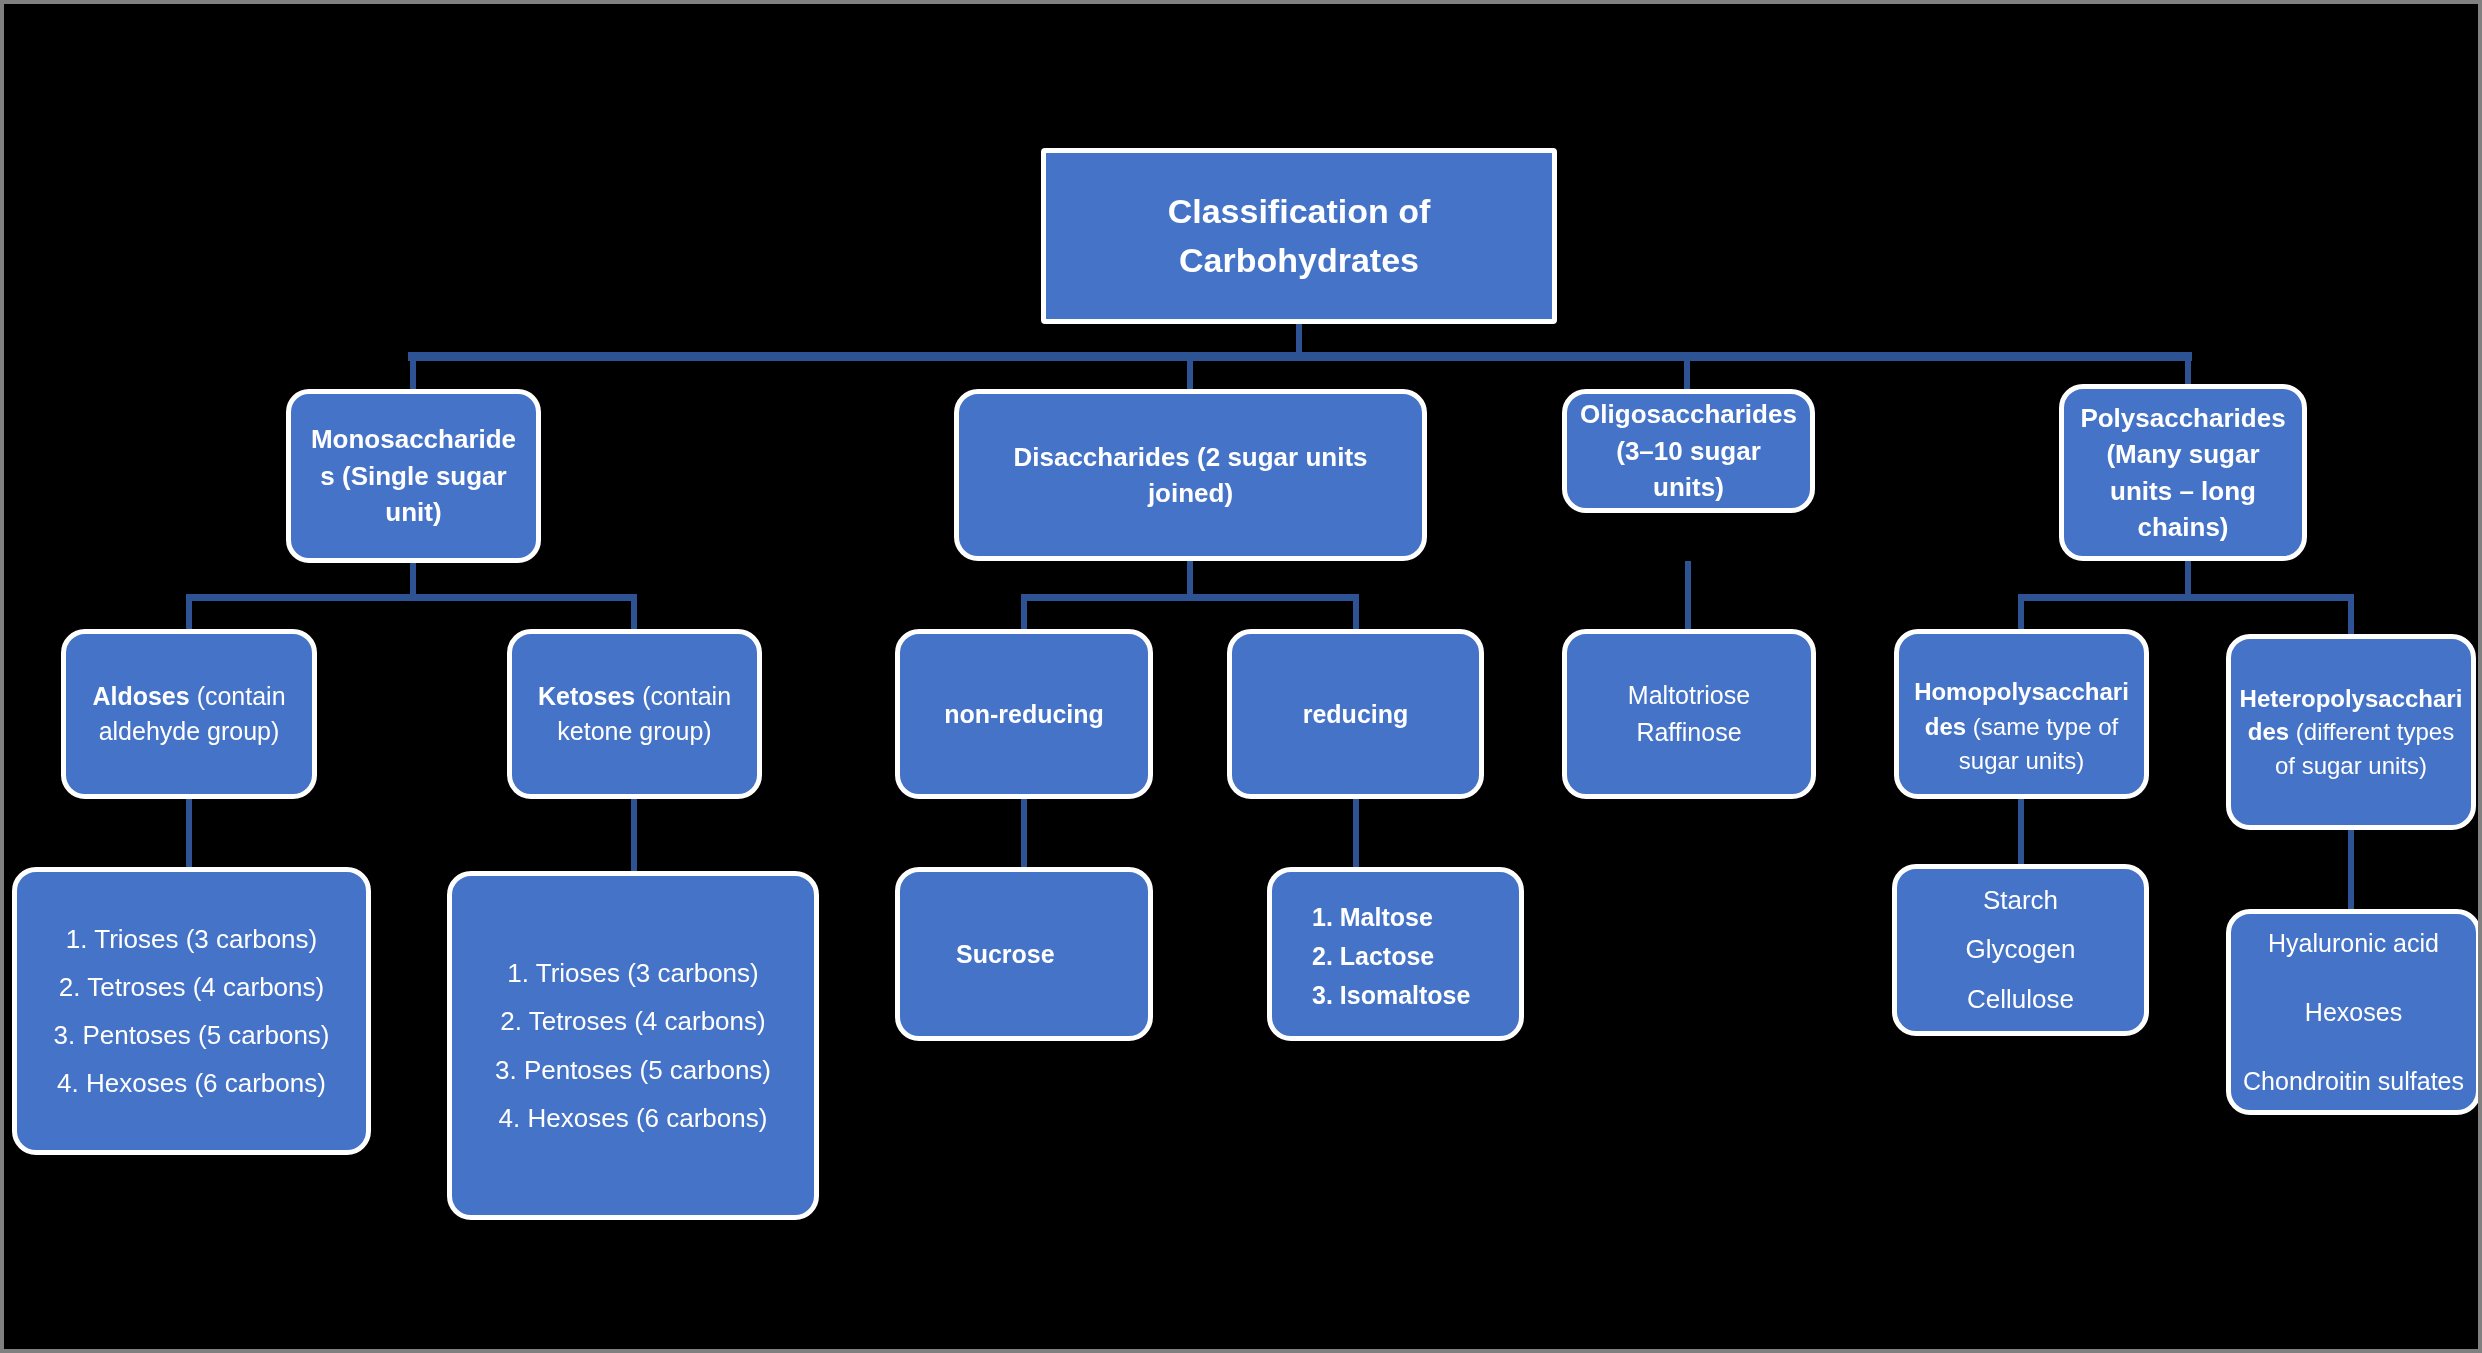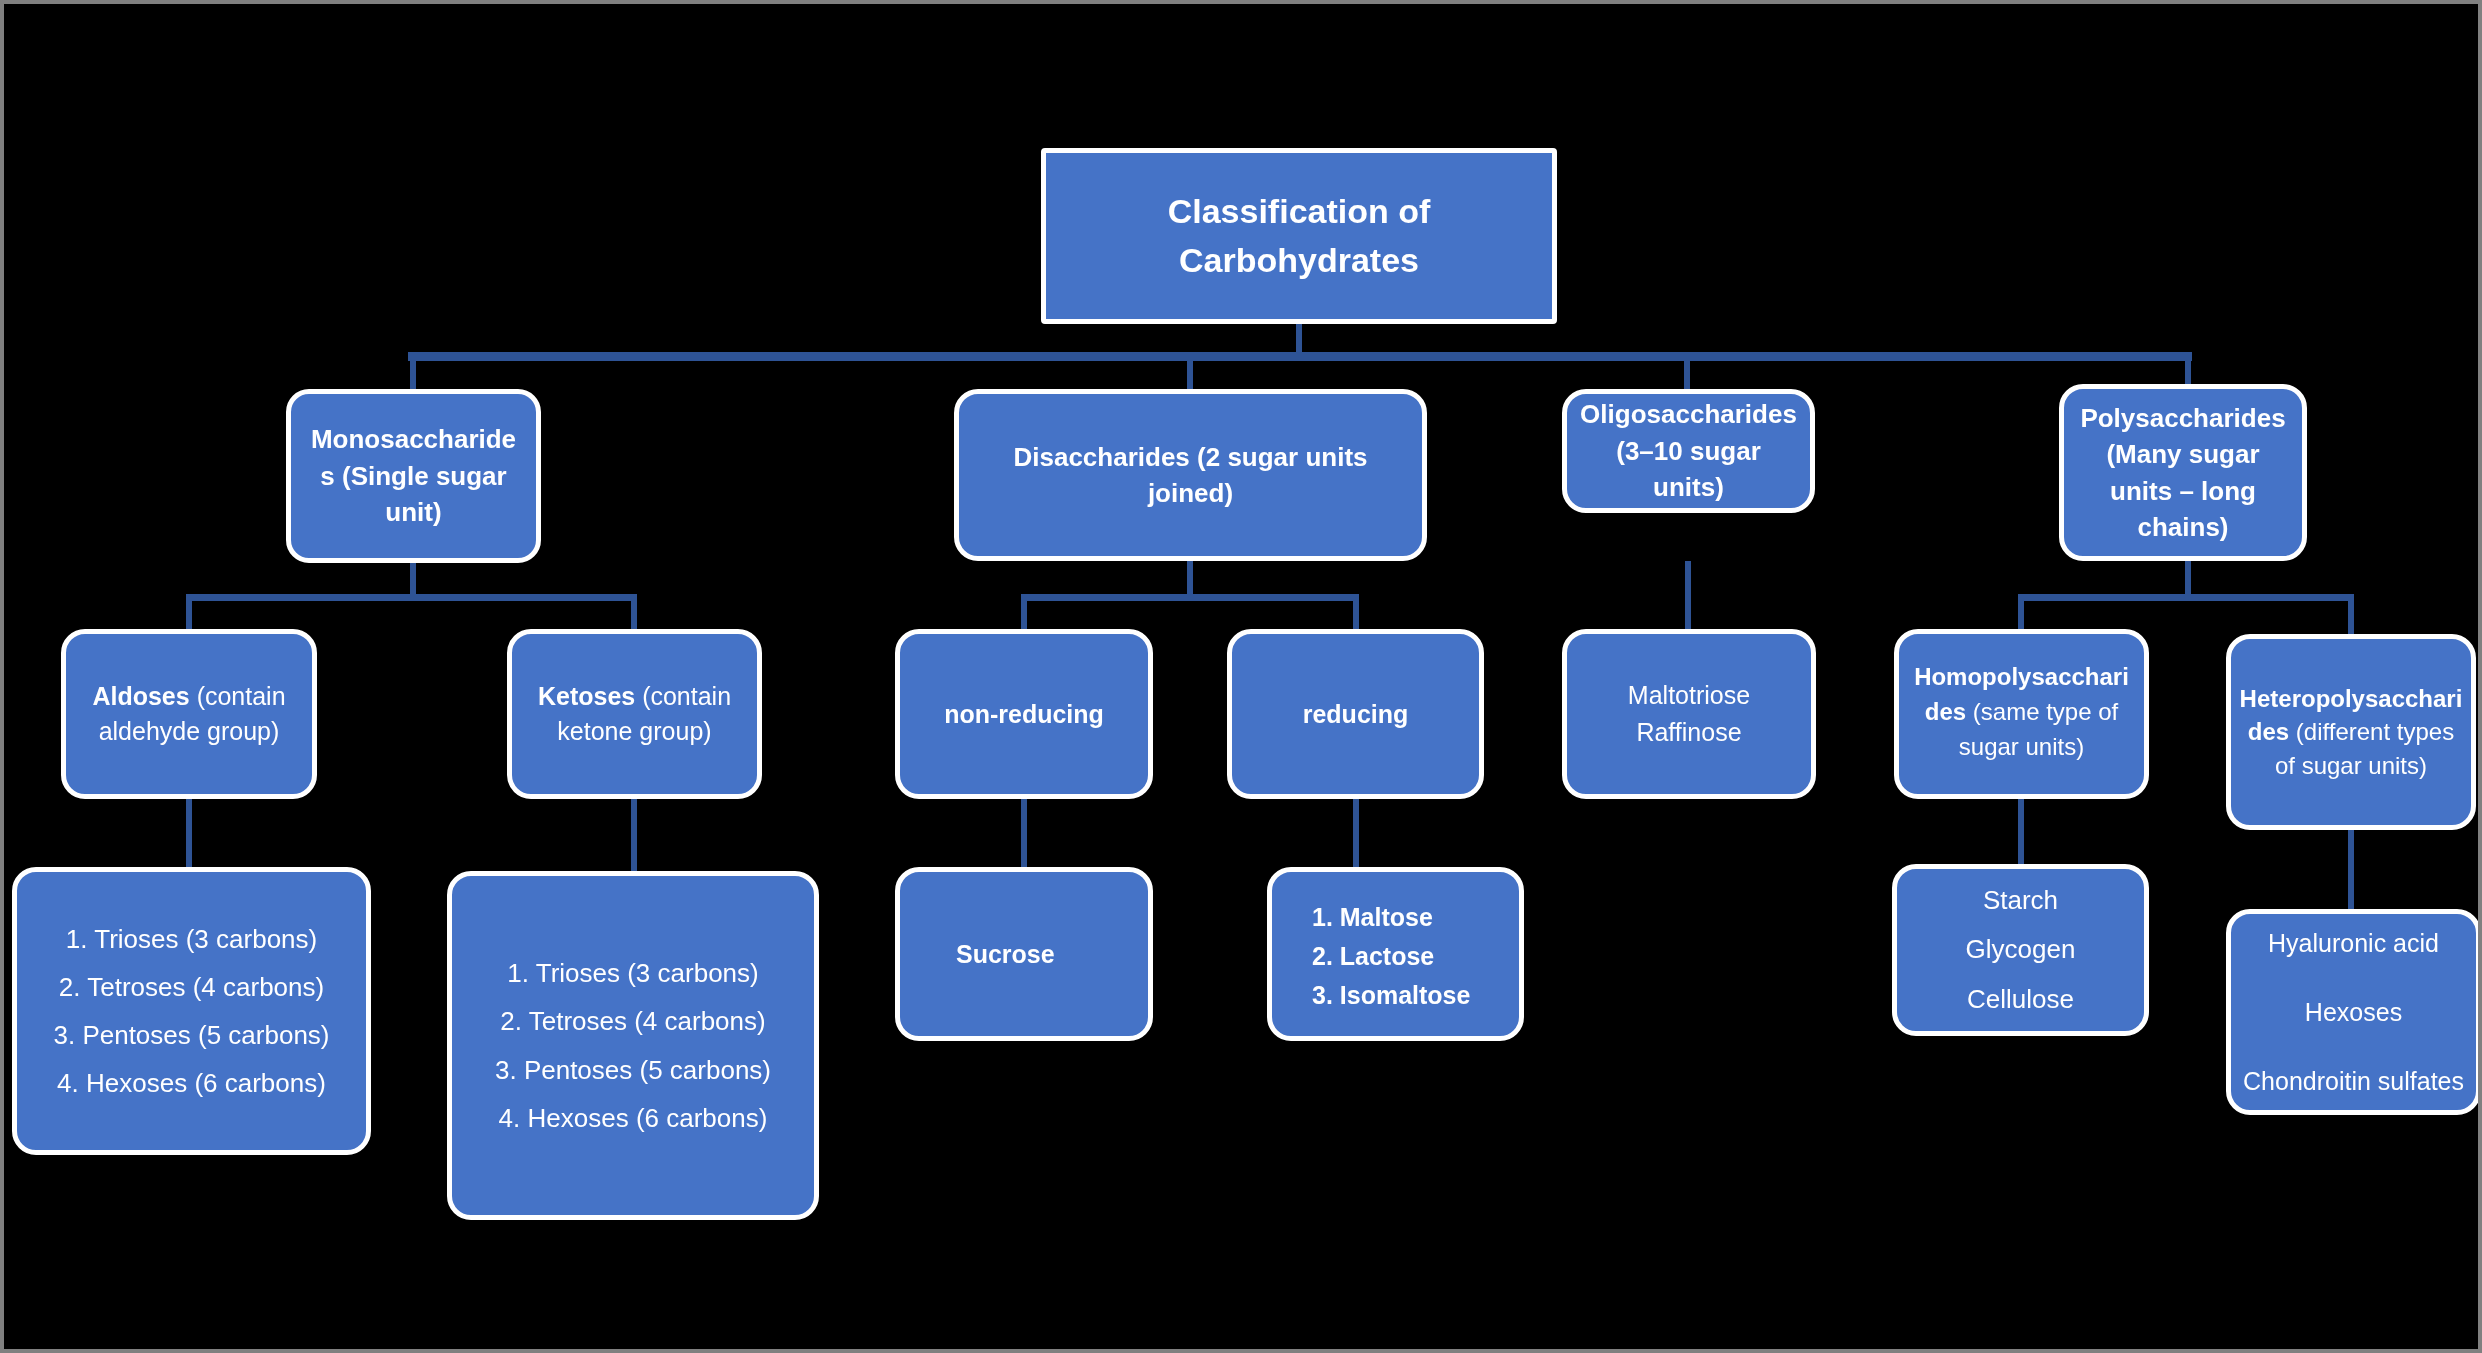--- a/index.html
+++ b/index.html
@@ -28,21 +28,21 @@
   .b{font-weight:700;}
   .title-box{border-radius:4px;font-size:34px;font-weight:700;line-height:1.45;}
   .h1{font-size:26px;font-weight:700;line-height:1.4;padding:0 4px;}
   .h2{font-size:25px;line-height:1.4;padding:0 8px;}
   .plain{font-weight:400;}
   .list{font-size:26px;line-height:1.85;font-weight:400;}
   .list-tight{font-size:25px;font-weight:700;line-height:1.55;align-items:flex-start;justify-content:flex-start;text-align:left;padding:26px 0 0 40px;}
   .gap-items{font-size:25px;font-weight:400;}
   .gap-items .line{line-height:1.4;margin:7px 0;white-space:normal;}
   .sucrose{font-size:25px;font-weight:700;align-items:flex-start;text-align:left;padding-left:56px;}
-  .overflowing{justify-content:flex-start;padding-top:26px;line-height:1.45;font-size:24px;padding-left:8px;}
+  .overflowing{justify-content:center;padding-top:26px;line-height:1.45;font-size:24px;padding-left:8px;}
   .h2.wrapword .b{overflow-wrap:anywhere;}
   .wrapword{font-size:24px;}
   .conn{position:absolute;background:var(--connector,#2E5395);}
 </style>
 </head>
 <body>
 
 <div class="canvas">
 
   <div class="conn" style="left:1292px;top:320px;width:6px;height:32px;"></div>

